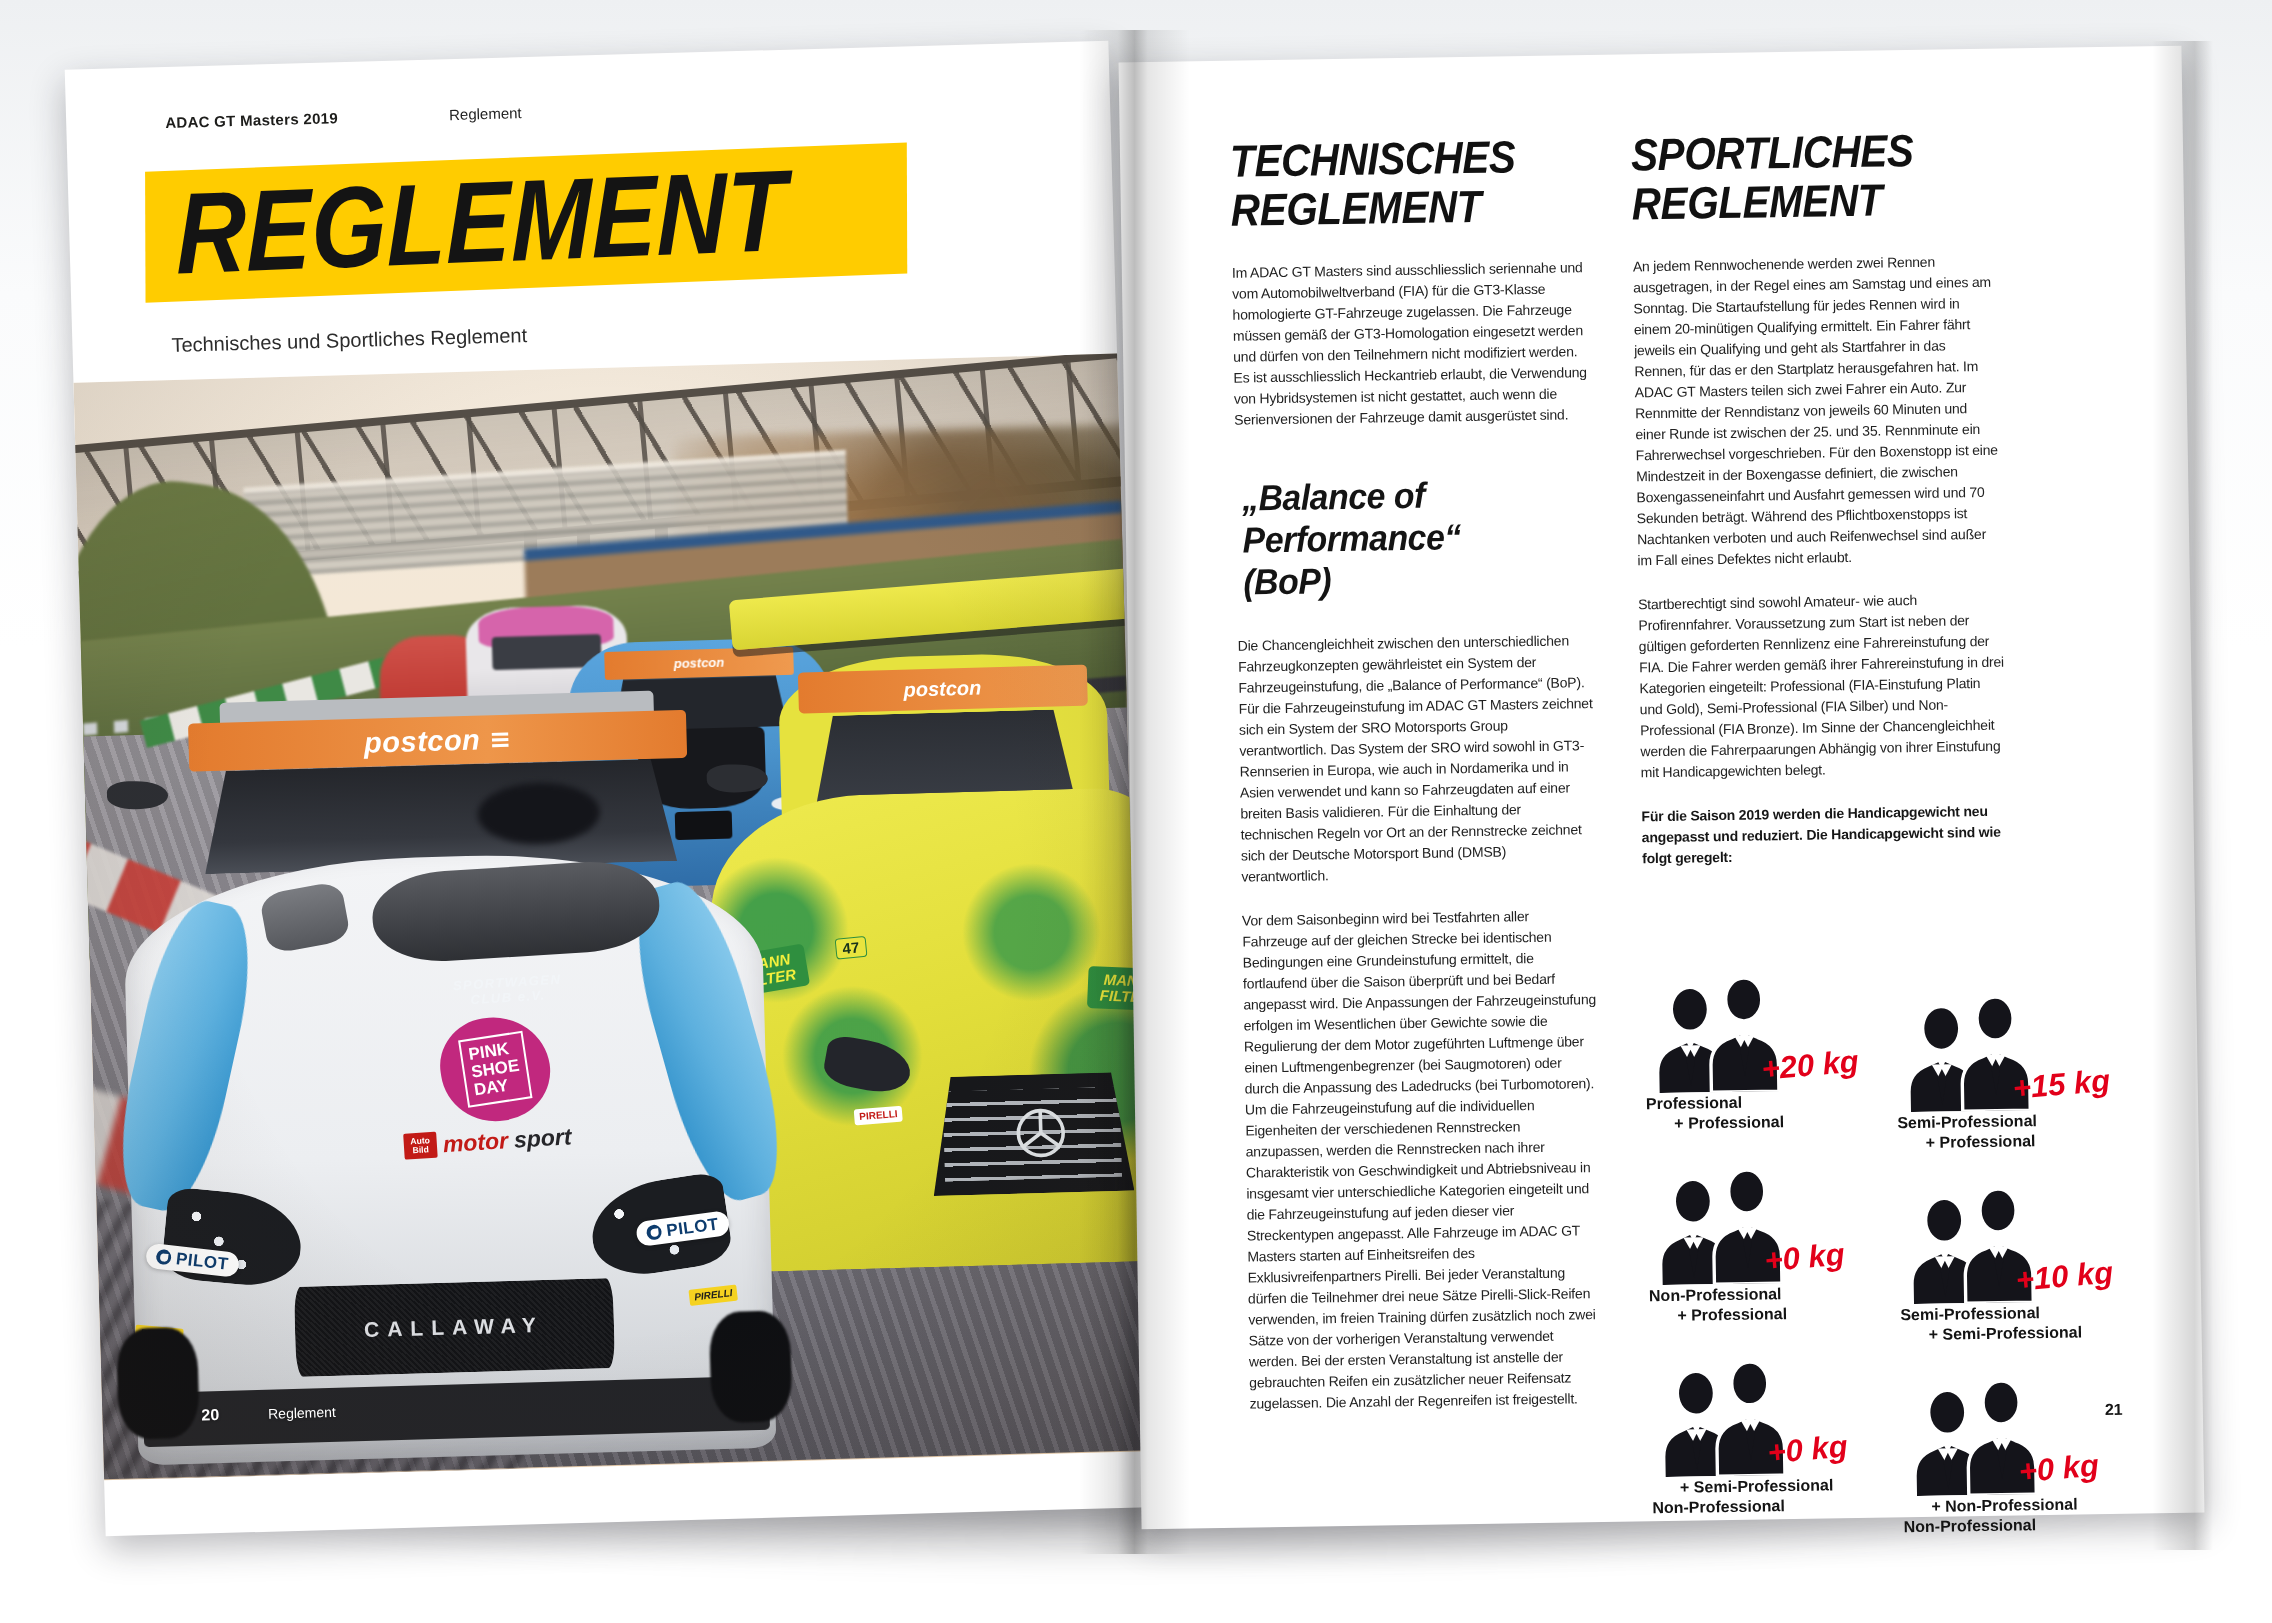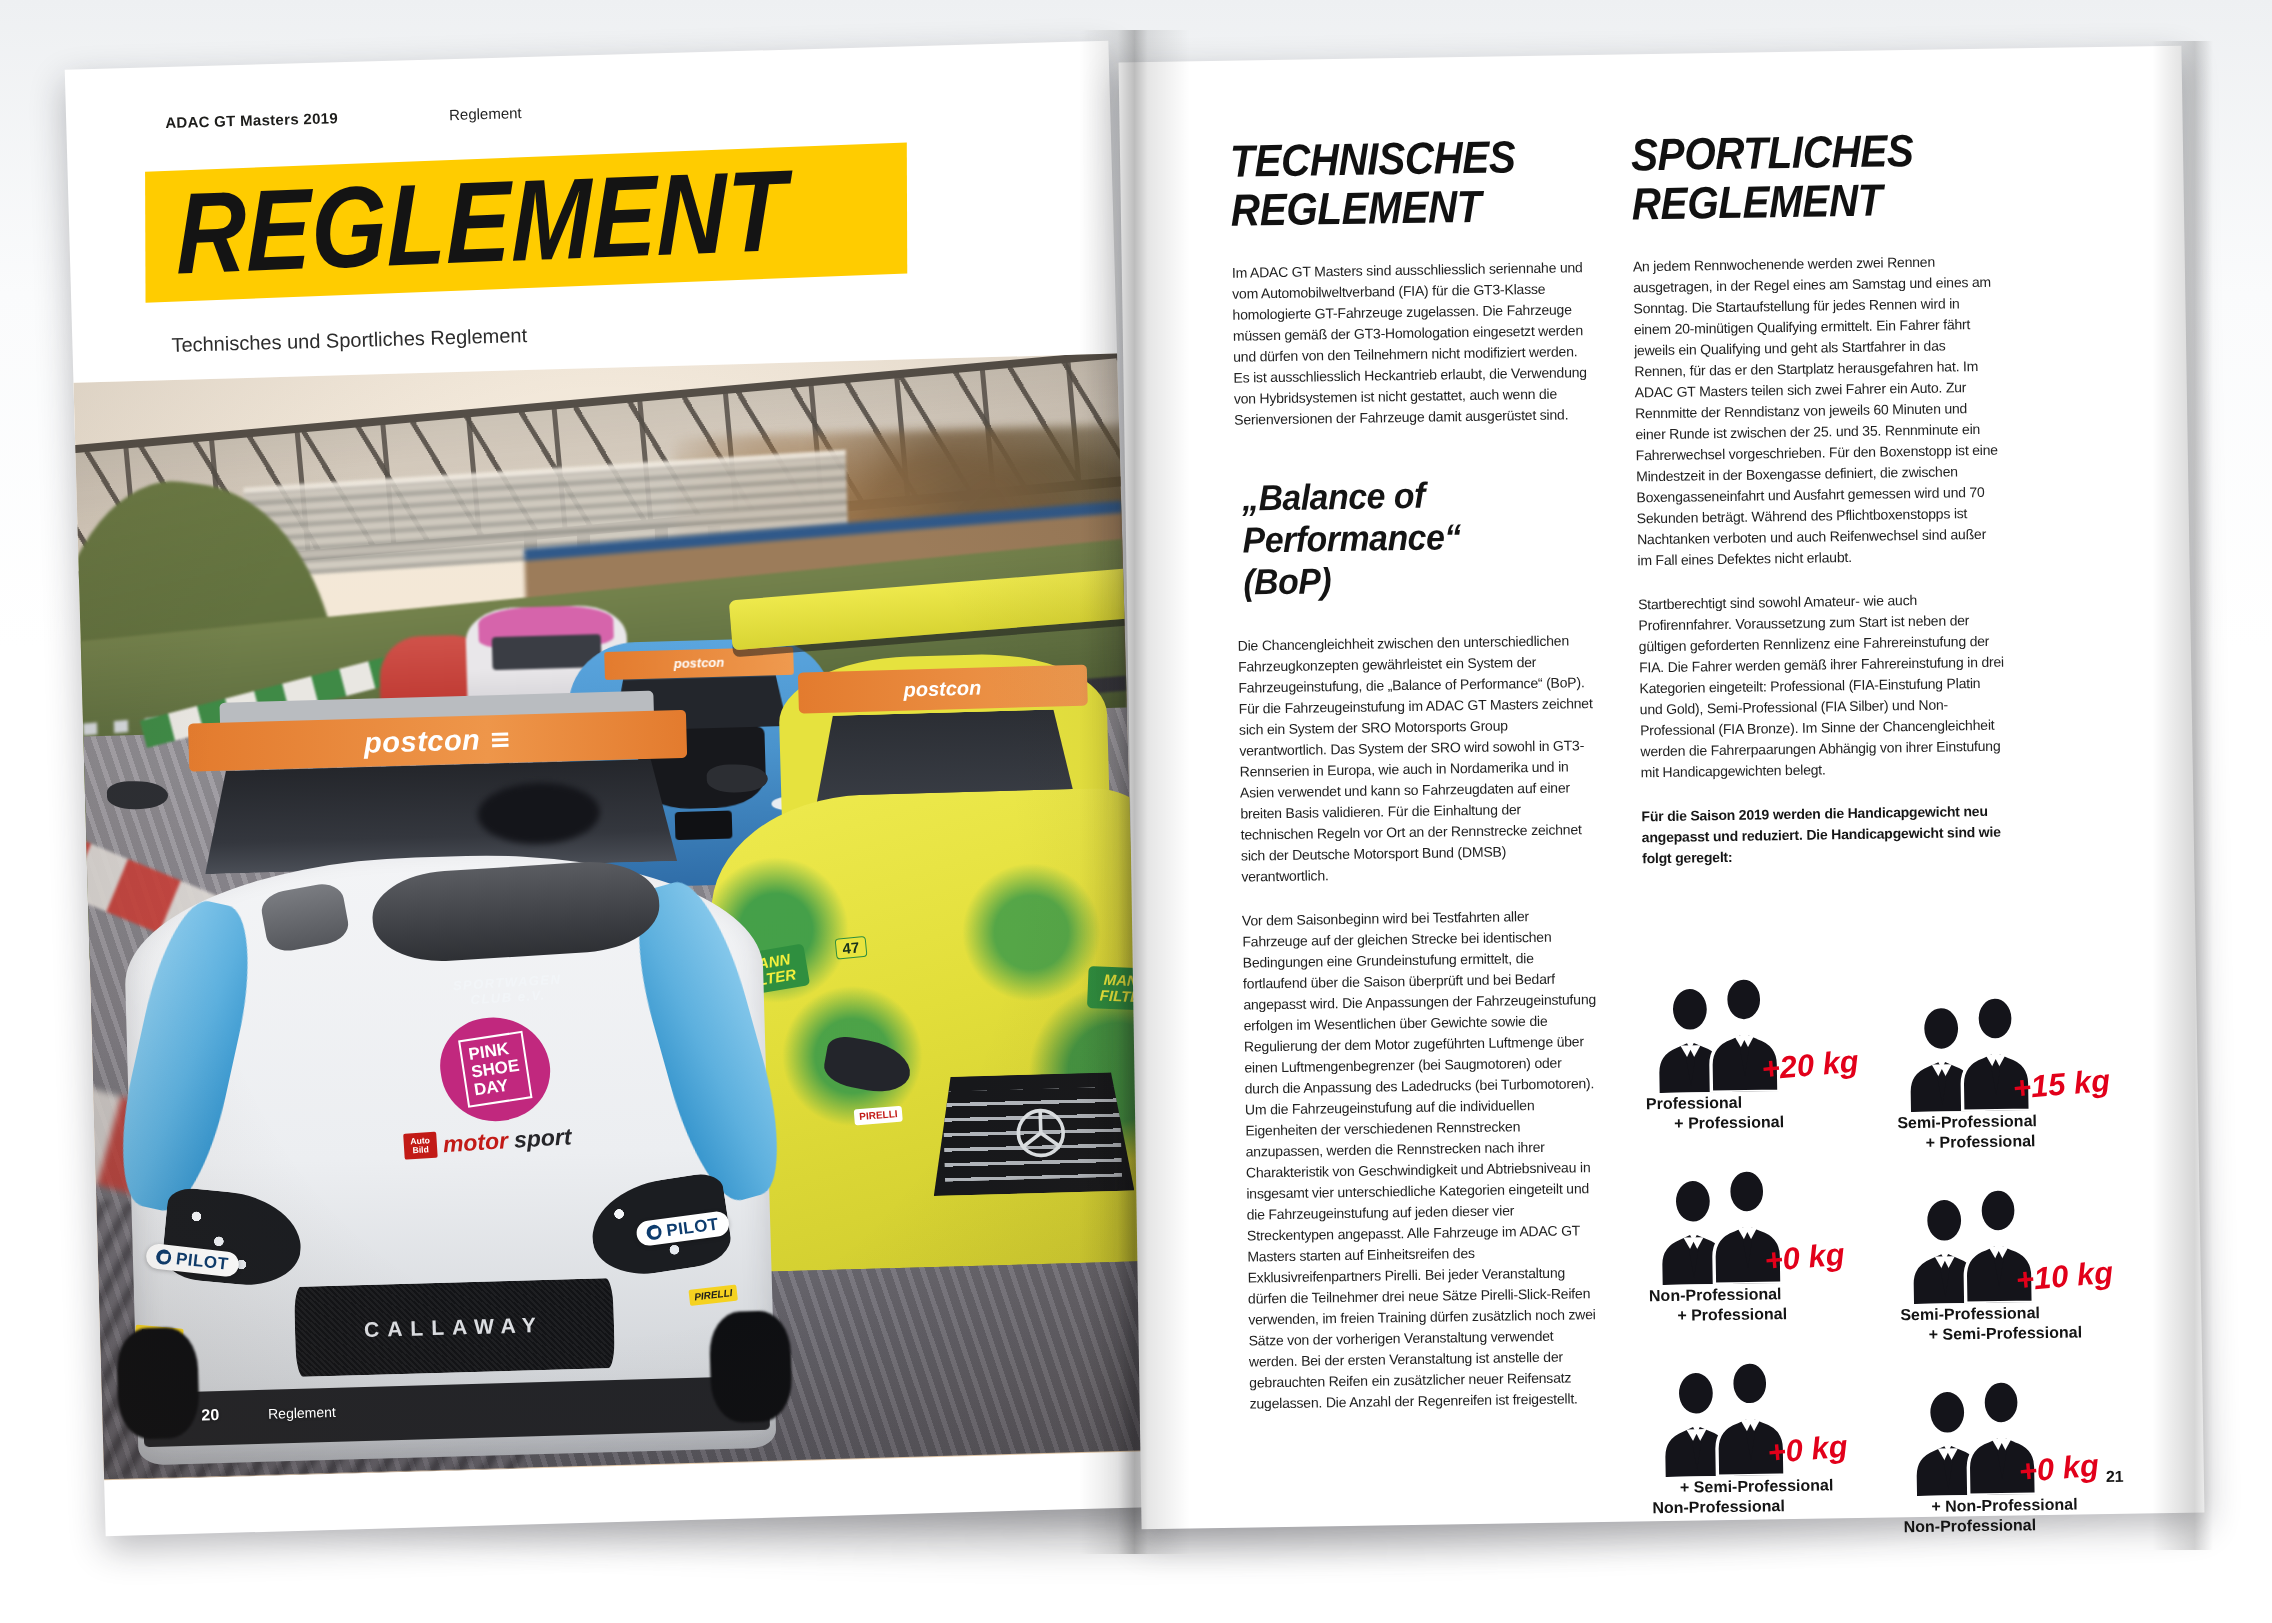--- a/index.html
+++ b/index.html
@@ -184,21 +184,21 @@
   .intro-bold{margin-top:23px;font:bold 14px/21px "Liberation Sans",sans-serif;letter-spacing:-0.2px;color:#161616}
   .hc-grid{position:absolute;left:511px;top:922px;display:grid;grid-template-columns:243px 243px;column-gap:8px;row-gap:17px}
   .hc-item{position:relative;width:238px;height:152px}
   .hc-item:nth-child(even){margin-top:23px}
   .hc-icon{width:147px;height:117px;display:block}
   .hc-weight{position:absolute;left:116px;top:76px;font:italic 900 31px/1 "Liberation Sans",sans-serif;color:var(--red);transform:rotate(-4deg);white-space:nowrap}
   .hc-label{margin-top:1px;font:bold 16px/20px "Liberation Sans",sans-serif;color:#141414}
   .hc-label span{display:block}
   .indent2 .l2{padding-left:28px}
   .indent1 .l1{padding-left:28px}
-  .rp-footer{left:965px;top:1422px;font:bold 16px/1 "Liberation Sans",sans-serif;color:#141414}
+  .rp-footer{left:965px;top:1355px;font:bold 16px/1 "Liberation Sans",sans-serif;color:#141414}
 </style>
 </head>
 <body>
 
 <svg width="0" height="0" style="position:absolute">
   <symbol id="pp" viewBox="0 0 130 104">
     <ellipse cx="40" cy="30" rx="15" ry="18" fill="#14141a"></ellipse>
     <path d="M12 104 V86 Q12 70 28 64 L37 60 L40 66 L43 60 L52 64 Q68 70 68 86 V104 Z" fill="#14141a"></path>
     <path d="M31 62 L40 78 L49 62 Z" fill="#fff"></path>
     <path d="M40 66 l4 8 -4 24 -4 -24 Z" fill="#14141a"></path>

